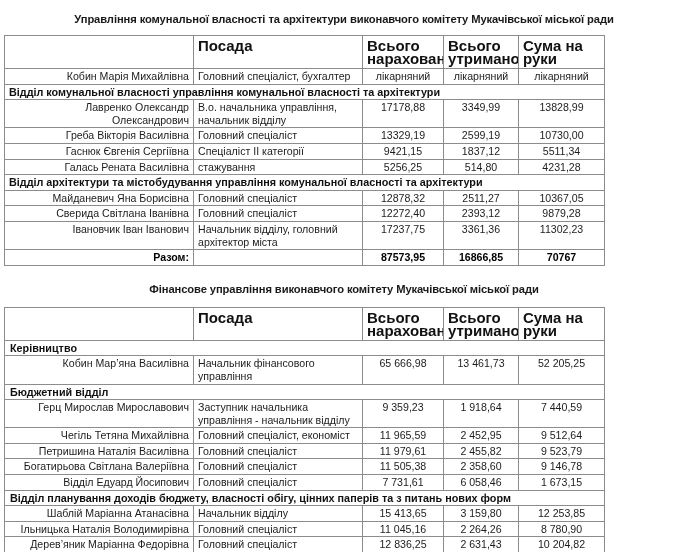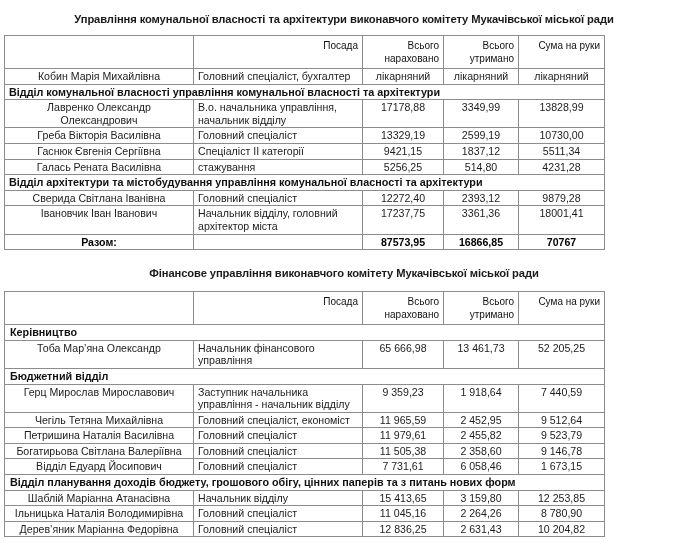--- a/index.html
+++ b/index.html
@@ -56,23 +56,23 @@
 
   
   col.c-name { width: 189px; }
   col.c-pos  { width: 169px; }
   col.c-nar  { width: 81px; }
   col.c-utr  { width: 75px; }
   col.c-net  { width: 86px; }
 
   
   .hdr td {
-    text-align: right;
-    font-weight: normal;
-    font-size: 10px;
+    text-align: left;
+    font-weight: bold;
+    font-size: 15px;
     line-height: 13px;
     padding-top: 3px;
     padding-bottom: 3px;
     vertical-align: top;
     color: #111111;
   }
   .hdr td.blank { border-bottom: 1px solid #8c8c8c; }
 
   
   .section-row td {
@@ -86,21 +86,21 @@
   .section-row.left td {
     text-align: left;
     padding-left: 5px;
   }
 
   
   td.num {
     text-align: center;
     white-space: nowrap;
   }
-  td.name { text-align: center; margin-left: 39px; }
+  td.name { text-align: right; margin-left: 39px; }
   td.pos  { text-align: left; }
 
   
   .total-row td {
     font-weight: bold;
     color: #000000;
   }
   .total-row td.num { text-align: center; }
 
   .sick { text-align: center; }
@@ -172,32 +172,39 @@
         <td class="num">5256,25</td>
         <td class="num">514,80</td>
         <td class="num">4231,28</td>
       </tr>
 
       <tr class="section-row">
         <td colspan="5">Відділ архітектури та містобудування управління комунальної власності та архітектури</td>
       </tr>
 
       <tr>
+        <td class="name">Майданевич Яна Борисівна</td>
+        <td class="pos">Головний спеціаліст</td>
+        <td class="num">12878,32</td>
+        <td class="num">2511,27</td>
+        <td class="num">10367,05</td>
+      </tr>
+      <tr>
         <td class="name">Сверида Світлана Іванівна</td>
         <td class="pos">Головний спеціаліст</td>
         <td class="num">12272,40</td>
         <td class="num">2393,12</td>
         <td class="num">9879,28</td>
       </tr>
       <tr>
         <td class="name">Івановчик Іван Іванович</td>
         <td class="pos">Начальник відділу, головний архітектор міста</td>
         <td class="num">17237,75</td>
         <td class="num">3361,36</td>
-        <td class="num">18001,41</td>
+        <td class="num">11302,23</td>
       </tr>
 
       <tr class="total-row">
         <td class="name">Разом:</td>
         <td class="pos"></td>
         <td class="num">87573,95</td>
         <td class="num">16866,85</td>
         <td class="num">70767</td>
       </tr>
     </tbody>
@@ -223,21 +230,21 @@
 нараховано</td>
         <td>Всього
 утримано</td>
         <td>Сума на руки</td>
       </tr>
 
       <tr class="section-row left">
         <td colspan="5">Керівництво</td>
       </tr>
       <tr>
-        <td class="name">Тоба Мар’яна Олександр</td>
+        <td class="name">Кобин Мар’яна Василівна</td>
         <td class="pos">Начальник фінансового управління</td>
         <td class="num">65 666,98</td>
         <td class="num">13 461,73</td>
         <td class="num">52 205,25</td>
       </tr>
 
       <tr class="section-row left">
         <td colspan="5">Бюджетний відділ</td>
       </tr>
       <tr>
@@ -270,21 +277,21 @@
       </tr>
       <tr>
         <td class="name">Відділ Едуард Йосипович</td>
         <td class="pos">Головний спеціаліст</td>
         <td class="num">7 731,61</td>
         <td class="num">6 058,46</td>
         <td class="num">1 673,15</td>
       </tr>
 
       <tr class="section-row left">
-        <td colspan="5">Відділ планування доходів бюджету, грошового обігу, цінних паперів та з питань нових форм</td>
+        <td colspan="5">Відділ планування доходів бюджету, власності обігу, цінних паперів та з питань нових форм</td>
       </tr>
       <tr>
         <td class="name">Шаблій Маріанна Атанасівна</td>
         <td class="pos">Начальник відділу</td>
         <td class="num">15 413,65</td>
         <td class="num">3 159,80</td>
         <td class="num">12 253,85</td>
       </tr>
       <tr>
         <td class="name">Ільницька Наталія Володимирівна</td>

